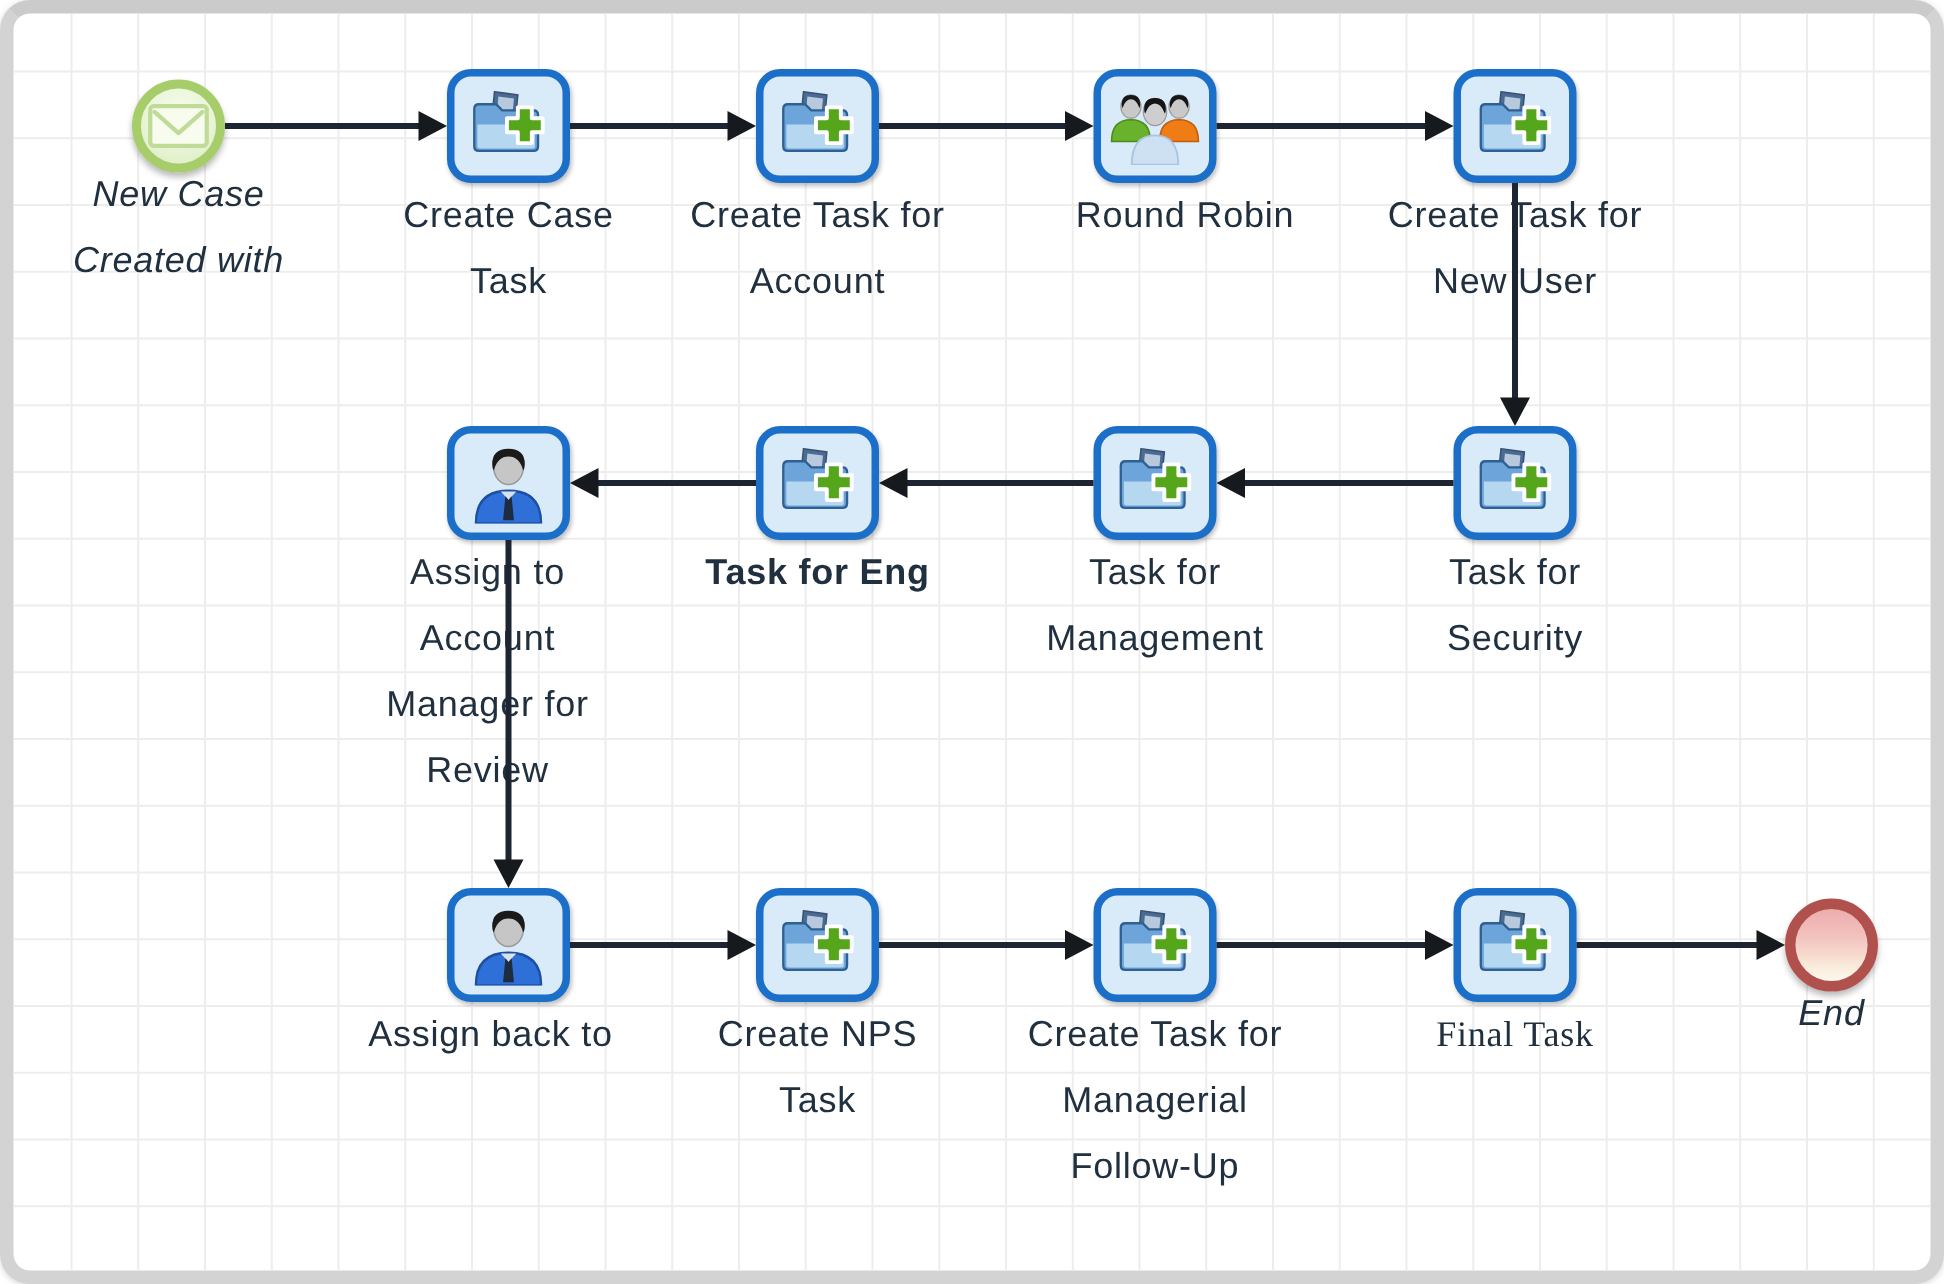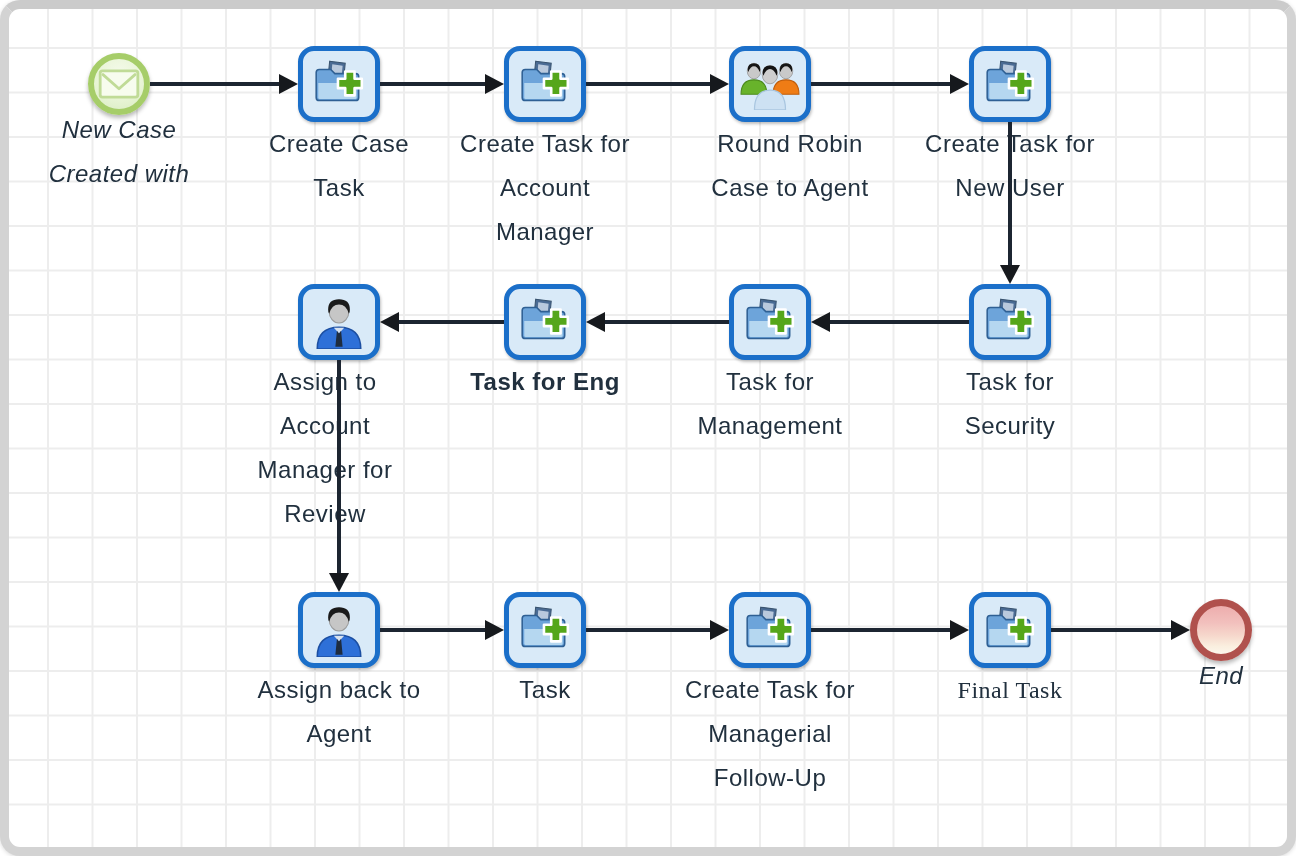--- a/index.html
+++ b/index.html
@@ -62,25 +62,23 @@
         <div>New Case</div>
         <div>Created with</div>
       </div>
       <div class="node-label" style="left: 339px; top: 122px;">
         <div>Create Case</div>
         <div>Task</div>
       </div>
       <div class="node-label" style="left: 545px; top: 122px;">
         <div>Create Task for</div>
         <div>Account</div>
-        <div>Manager</div>
       </div>
       <div class="node-label" style="left: 790px; top: 122px;">
         <div>Round Robin</div>
-        <div>Case to Agent</div>
       </div>
       <div class="node-label" style="left: 1010px; top: 122px;">
         <div>Create Task for</div>
         <div>New User</div>
       </div>
       <div class="node-label" style="left: 325px; top: 360px;">
         <div>Assign to</div>
         <div>Account</div>
         <div>Manager for</div>
         <div>Review</div>
@@ -89,25 +87,25 @@
         <div>Task for Eng</div>
       </div>
       <div class="node-label" style="left: 770px; top: 360px;">
         <div>Task for</div>
         <div>Management</div>
       </div>
       <div class="node-label" style="left: 1010px; top: 360px;">
         <div>Task for</div>
         <div>Security</div>
       </div>
-      <div class="node-label" style="left: 339px; top: 668px;">
+      <div class="node-label" style="left: 327px; top: 668px;">
         <div>Assign back to</div>
-        <div>Agent</div>
       </div>
       <div class="node-label" style="left: 545px; top: 668px;">
+        <div>Create NPS</div>
         <div>Task</div>
       </div>
       <div class="node-label" style="left: 770px; top: 668px;">
         <div>Create Task for</div>
         <div>Managerial</div>
         <div>Follow-Up</div>
       </div>
       <div class="node-label" style="left: 1010px; top: 668px; font-family: Liberation Serif, serif;">
         <div>Final Task</div>
       </div>

